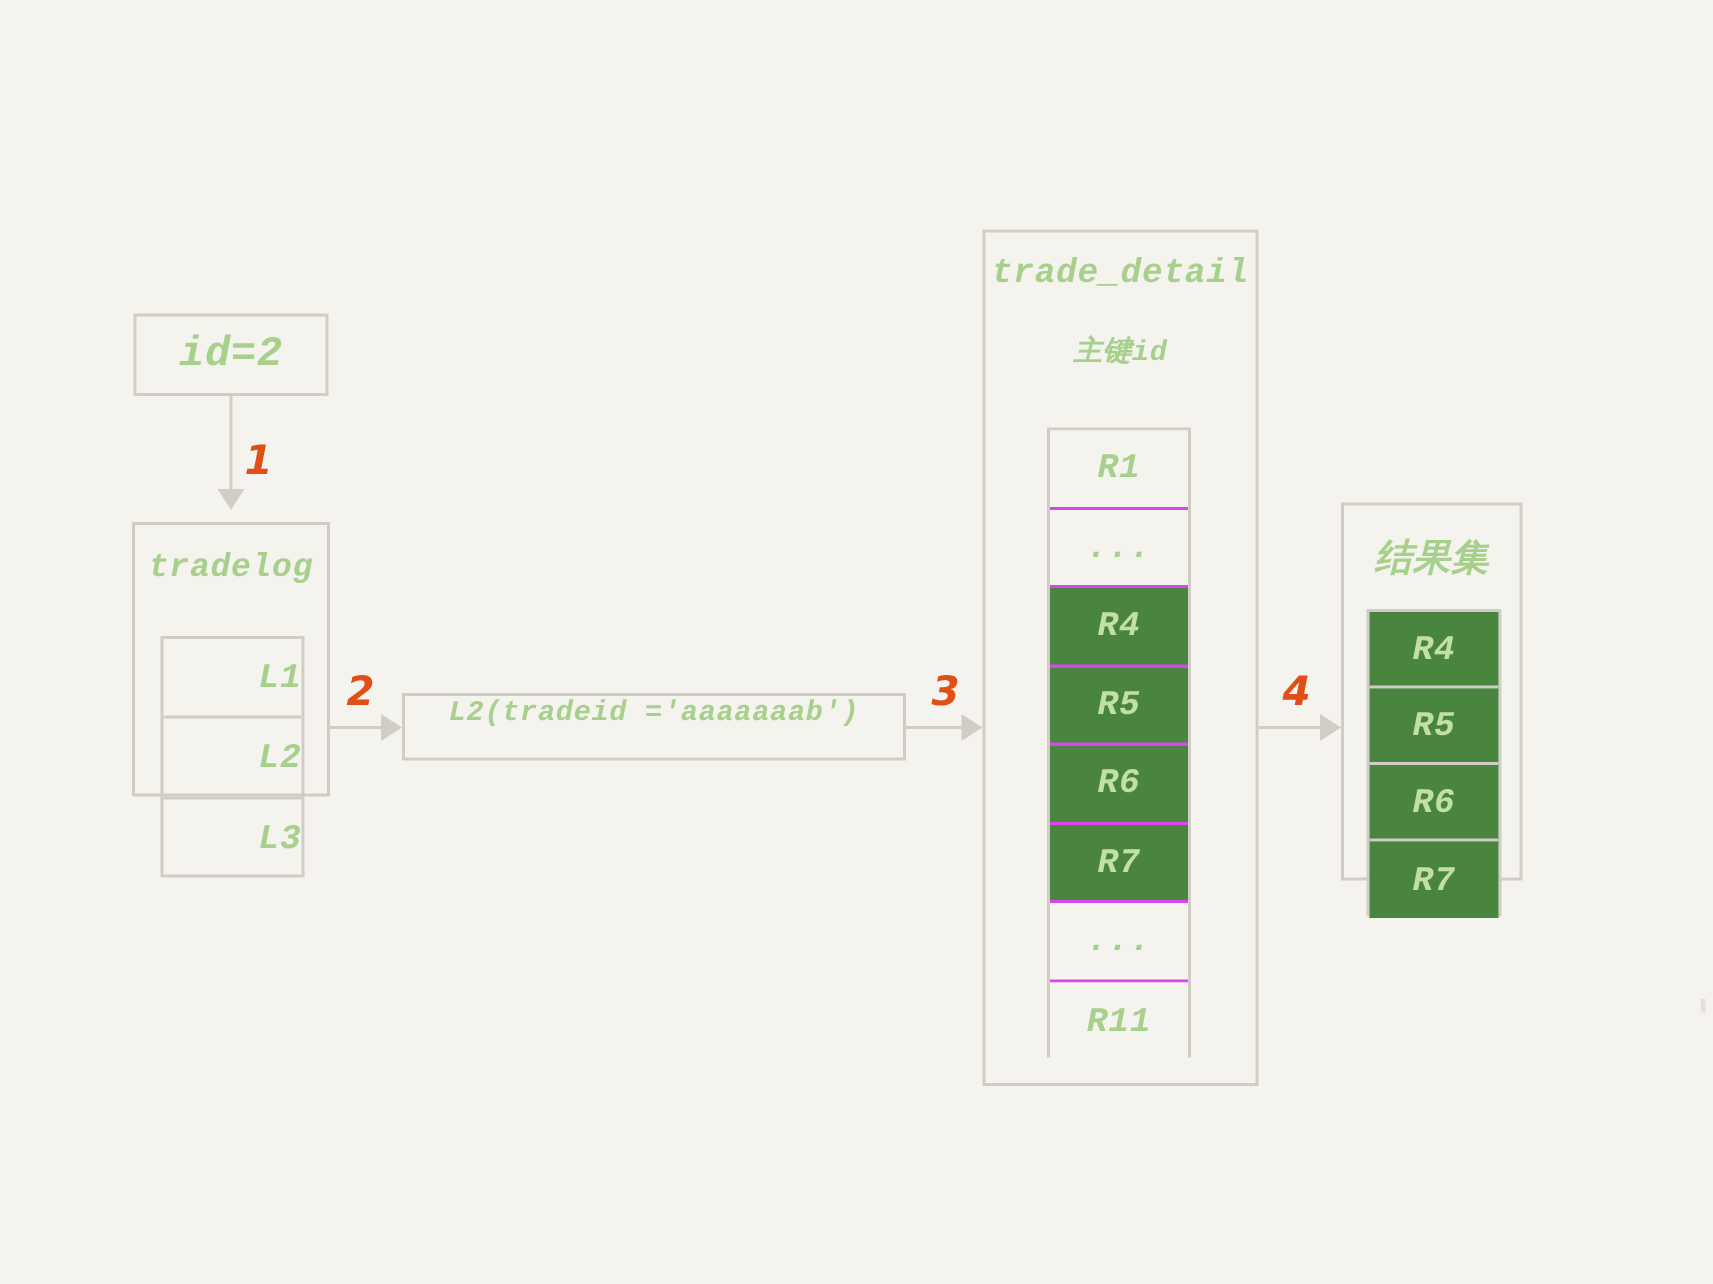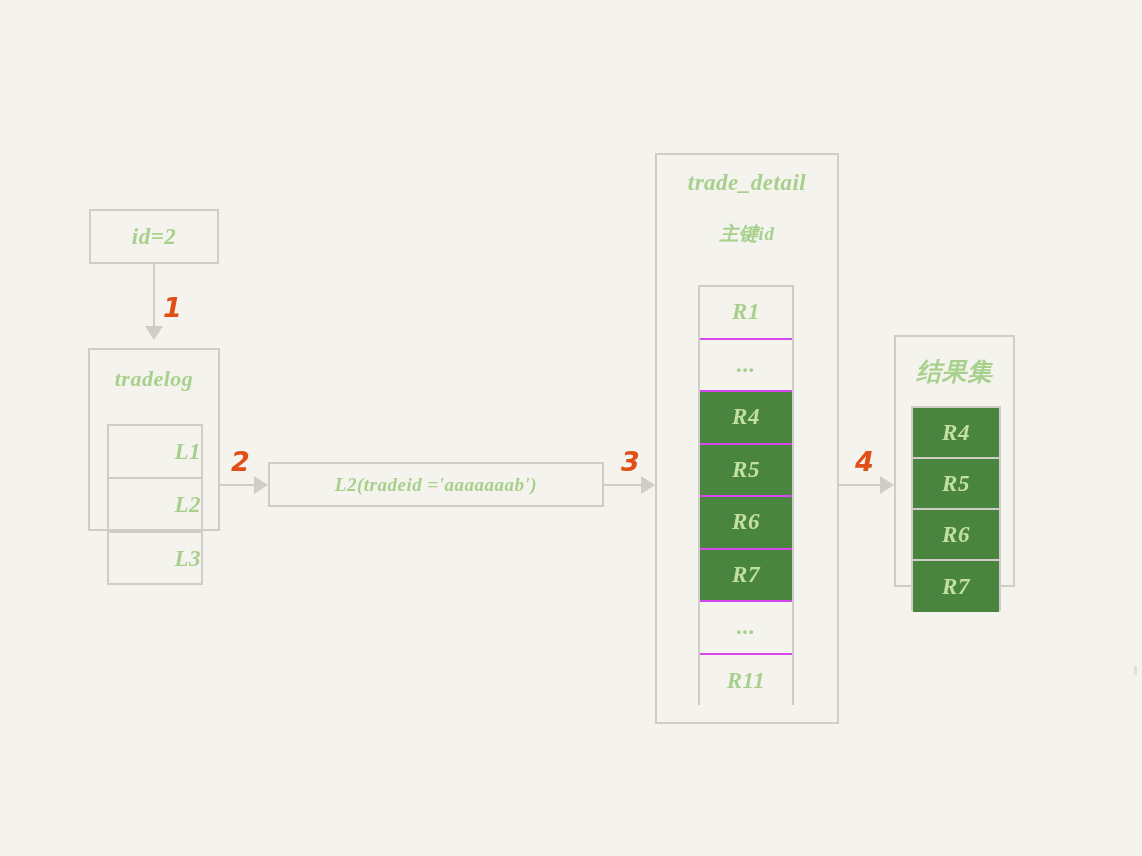--- a/index.html
+++ b/index.html
@@ -18,36 +18,36 @@
 
   
   .box {
     position: absolute;
     box-sizing: border-box;
     border: 2px solid #cfcdc6;
     background: #f4f3ed;
   }
 
   .hand-label {
-    font-family: Liberation Serif, serif;
+    font-family: Liberation Mono, monospace;
     color: #a8d08d;
     font-weight: bold;
     font-style: italic;
     letter-spacing: 0.5px;
     text-align: center;
     user-select: none;
     white-space: nowrap;
   }
 
   
   #id-box {
     left: 89px; top: 209px; width: 130px; height: 55px;
     display: flex; align-items: center; justify-content: center;
   }
-  #id-box .hand-label { font-size: 23px; }
+  #id-box .hand-label { font-size: 28px; }
 
   
   #tradelog-box {
     left: 88px; top: 348px; width: 132px; height: 183px;
   }
   #tradelog-title {
     position: absolute; left: 0; top: 16px; width: 100%;
     font-size: 22px;
   }
   #tradelog-rows {
@@ -60,21 +60,21 @@
     height: 53.3px;
     display: flex; align-items: center; justify-content: flex-end;
     border-bottom: 2px solid #cfcdc6;
   }
   #tradelog-rows .row:last-child { border-bottom: none; }
   #tradelog-rows .hand-label { font-size: 23px; }
 
   
   #sql-box {
     left: 268px; top: 462px; width: 336px; height: 45px;
-    display: flex; align-items: center; justify-content: center;
+    display: flex; justify-content: center;
   }
   #sql-box .hand-label { font-size: 19px; }
 
   
   #detail-box {
     left: 655px; top: 153px; width: 184px; height: 571px;
   }
   #detail-title {
     position: absolute; left: 0; top: 16px; width: 100%;
     font-size: 23px; line-height: 1.0;

